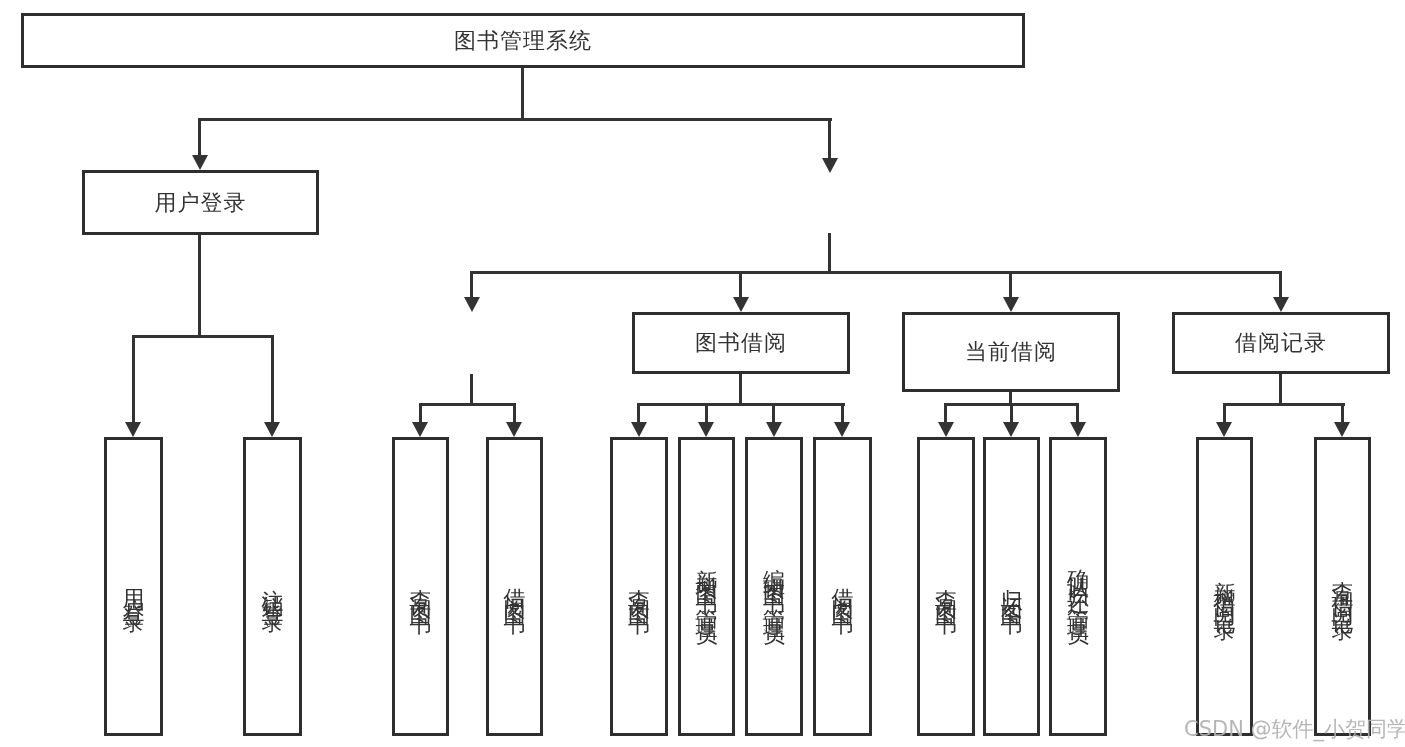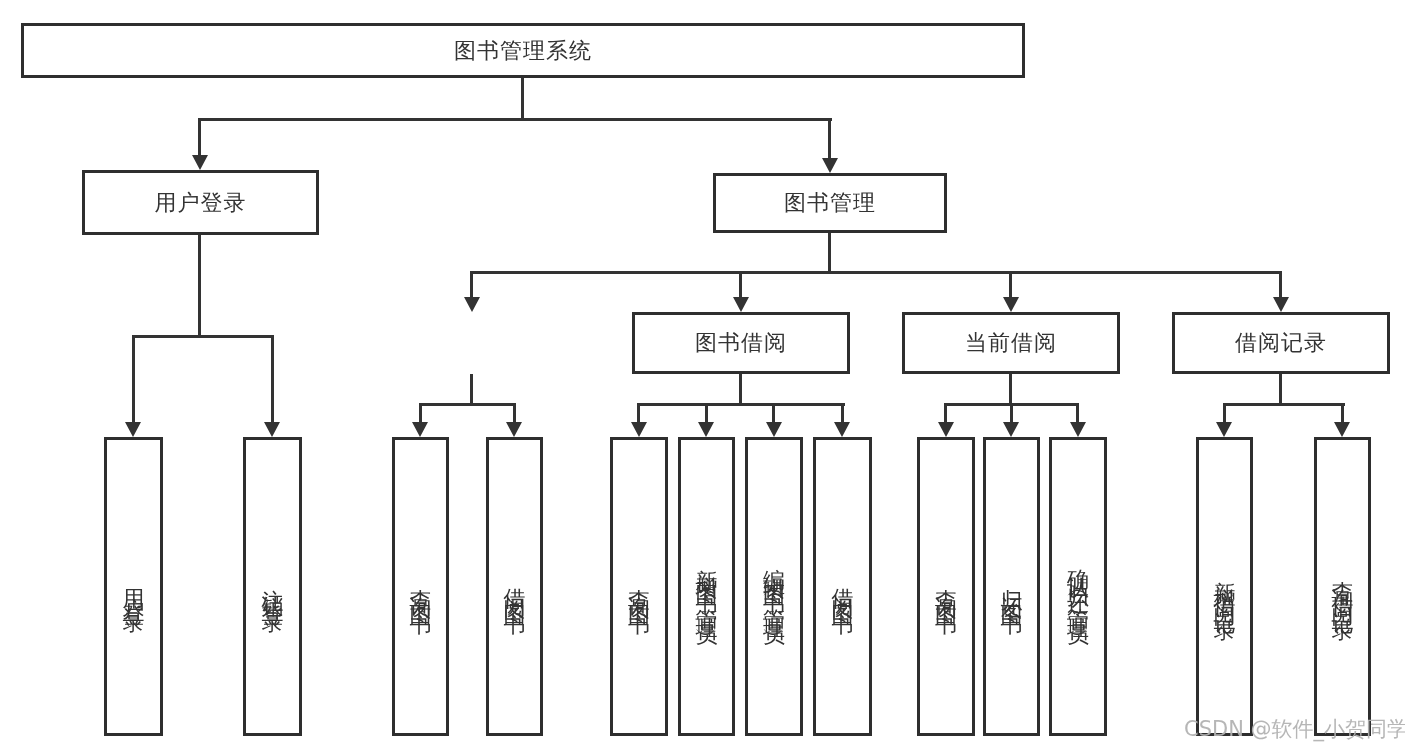--- a/index.html
+++ b/index.html
@@ -25,36 +25,33 @@
   .watermark {
     position:absolute; left:1184px; top:715px; z-index:5;
     font-size:21px; color:rgba(178,178,178,0.95); white-space:nowrap;
   }
 </style>
 </head>
 <body>
 
 <div class="canvas">
 
-  <div class="node" style="left:21px; top:23px; width:1004px; height:55px;">
+  <div class="node" style="left:21px; top:13px; width:1004px; height:55px;">
     <span>图书管理系统</span>
   </div>
 
   <div class="line" style="left:521px; top:68px; width:3px; height:53px;"></div>
   <div class="line" style="left:198px; top:118px; width:634px; height:3px;"></div>
   <div class="line" style="left:198px; top:118px; width:3px; height:40px;"></div>
   <div class="arrow" style="left:192px; top:155px;"></div>
   <div class="line" style="left:828px; top:118px; width:3px; height:43px;"></div>
   <div class="arrow" style="left:822px; top:158px;"></div>
 
   <div class="node" style="left:82px; top:170px; width:237px; height:65px;">
     <span>用户登录</span>
-  </div>
-  <div class="node" style="left:713px; top:173px; width:234px; height:60px;">
-    <span>图书管理</span>
   </div>
 
   <div class="line" style="left:198px; top:235px; width:3px; height:100px;"></div>
   <div class="line" style="left:132px; top:335px; width:142px; height:3px;"></div>
   <div class="line" style="left:132px; top:335px; width:3px; height:88px;"></div>
   <div class="arrow" style="left:125px; top:422px;"></div>
   <div class="line" style="left:271px; top:335px; width:3px; height:88px;"></div>
   <div class="arrow" style="left:264px; top:422px;"></div>
 
   <div class="line" style="left:828px; top:233px; width:3px; height:40px;"></div>
@@ -64,21 +61,21 @@
   <div class="line" style="left:739px; top:271px; width:3px; height:28px;"></div>
   <div class="arrow" style="left:733px; top:297px;"></div>
   <div class="line" style="left:1009px; top:271px; width:3px; height:28px;"></div>
   <div class="arrow" style="left:1003px; top:297px;"></div>
   <div class="line" style="left:1279px; top:271px; width:3px; height:28px;"></div>
   <div class="arrow" style="left:1273px; top:297px;"></div>
 
   <div class="node" style="left:632px; top:312px; width:218px; height:62px;">
     <span>图书借阅</span>
   </div>
-  <div class="node" style="left:902px; top:312px; width:218px; height:62px;">
+  <div class="node" style="left:902px; top:312px; width:218px; height:80px;">
     <span>当前借阅</span>
   </div>
   <div class="node" style="left:1172px; top:312px; width:218px; height:62px;">
     <span>借阅记录</span>
   </div>
 
   <div class="line" style="left:470px; top:374px; width:3px; height:31px;"></div>
   <div class="line" style="left:739px; top:374px; width:3px; height:31px;"></div>
   <div class="line" style="left:1009px; top:374px; width:3px; height:31px;"></div>
   <div class="line" style="left:1279px; top:374px; width:3px; height:31px;"></div>

